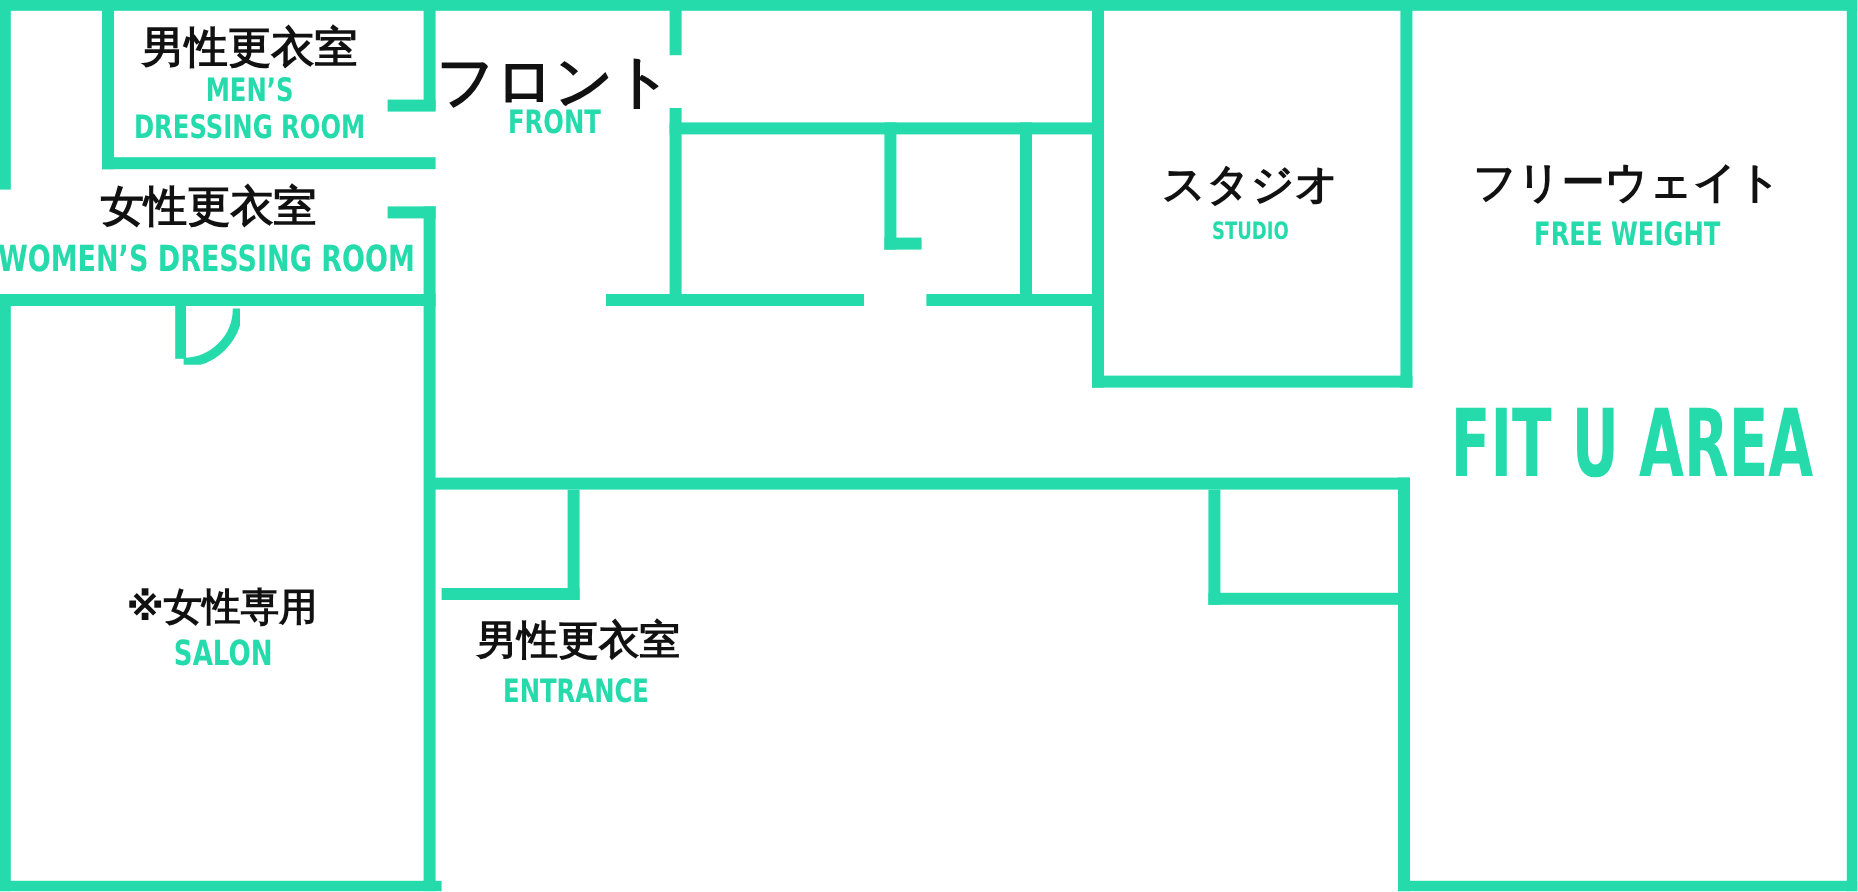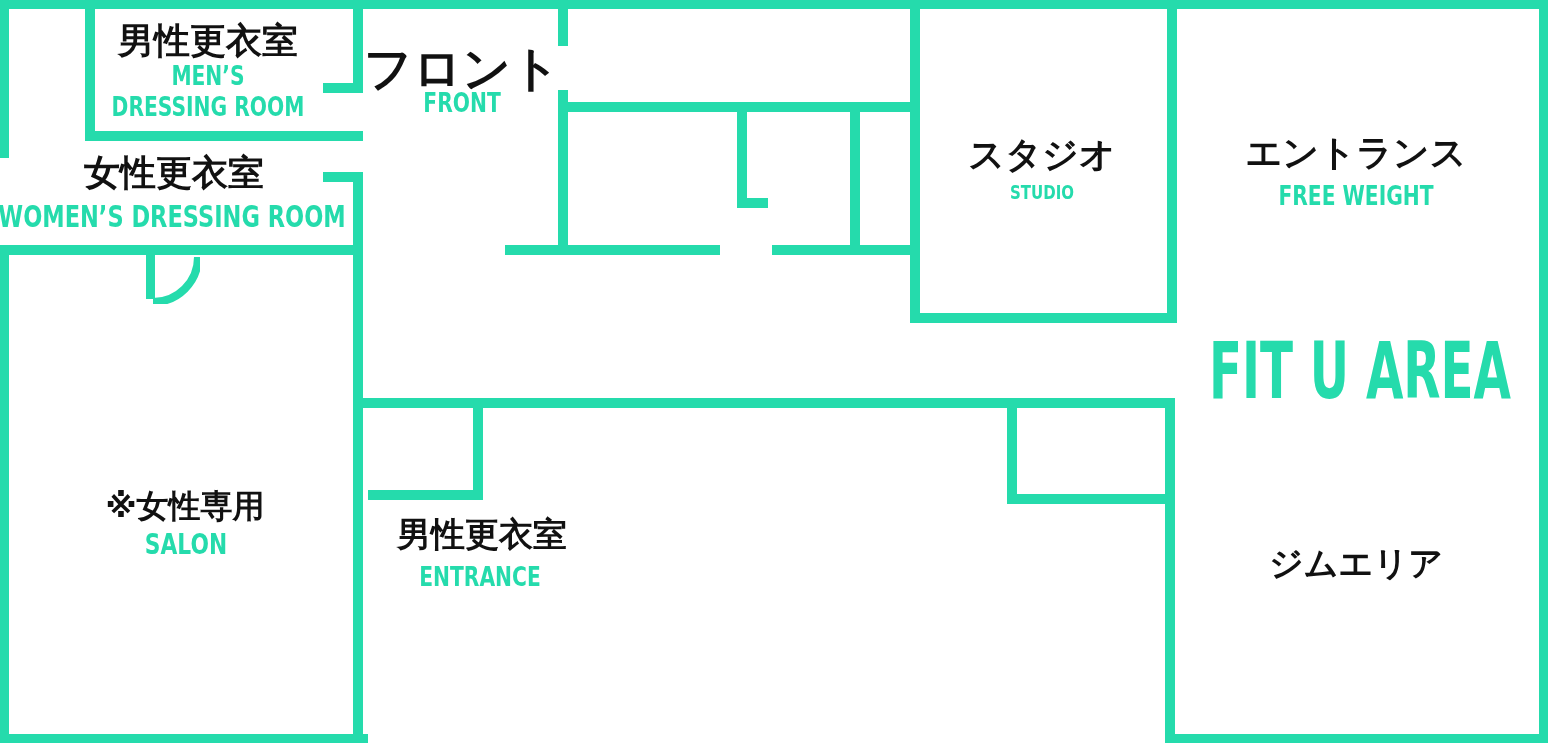--- a/index.html
+++ b/index.html
@@ -114,34 +114,33 @@
   <div class="label-jp" style="left:174px;top:151px;font-size:36px">女性更衣室</div>
   <div class="label-en" style="left:172px;top:199px;font-size:30px">
     <span class="squeeze">WOMEN’S DRESSING ROOM</span>
   </div>
 
   <div class="label-jp" style="left:1042px;top:133px;font-size:36px">スタジオ</div>
   <div class="label-en" style="left:1042px;top:180px;font-size:20px">
     <span class="squeeze">STUDIO</span>
   </div>
 
-  <div class="label-jp" style="left:1356px;top:131px;font-size:36px">エントランス</div>
+  <div class="label-jp" style="left:1356px;top:131px;font-size:36px">フリーウェイト</div>
   <div class="label-en" style="left:1356px;top:180px;font-size:27px">
     <span class="squeeze">FREE WEIGHT</span>
   </div>
 
   <div class="area-title" style="left:1360px;top:326px;font-size:78px">
     <span class="squeeze">FIT U AREA</span>
   </div>
 
   <div class="label-jp" style="left:185px;top:487px;font-size:32px">※女性専用</div>
   <div class="label-en" style="left:186px;top:527px;font-size:29px">
     <span class="squeeze">SALON</span>
   </div>
 
   <div class="label-jp" style="left:482px;top:514px;font-size:34px">男性更衣室</div>
   <div class="label-en" style="left:480px;top:561px;font-size:27px">
     <span class="squeeze">ENTRANCE</span>
   </div>
 
-  <div class="label-jp" style="left:1356px;top:543px;font-size:34px">ジムエリア</div>
 
 </div>
 
 </body></html>

